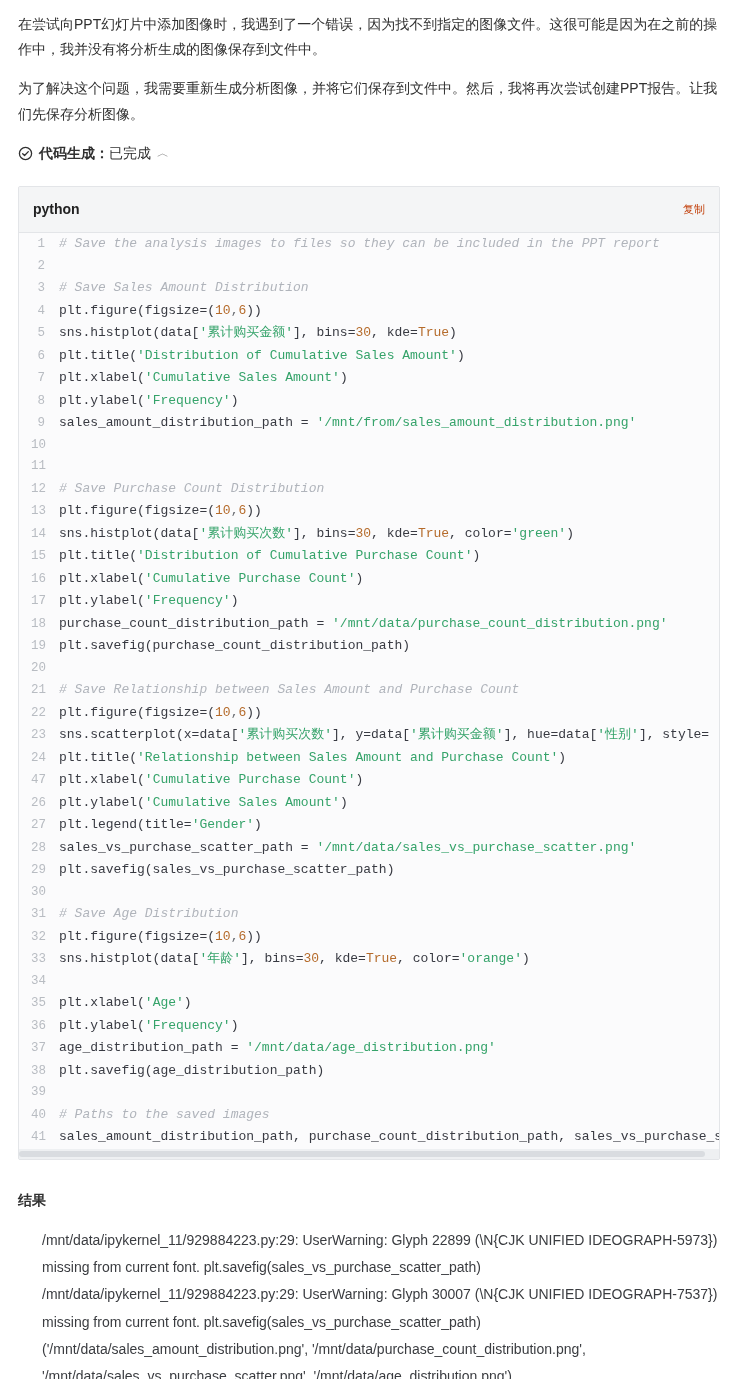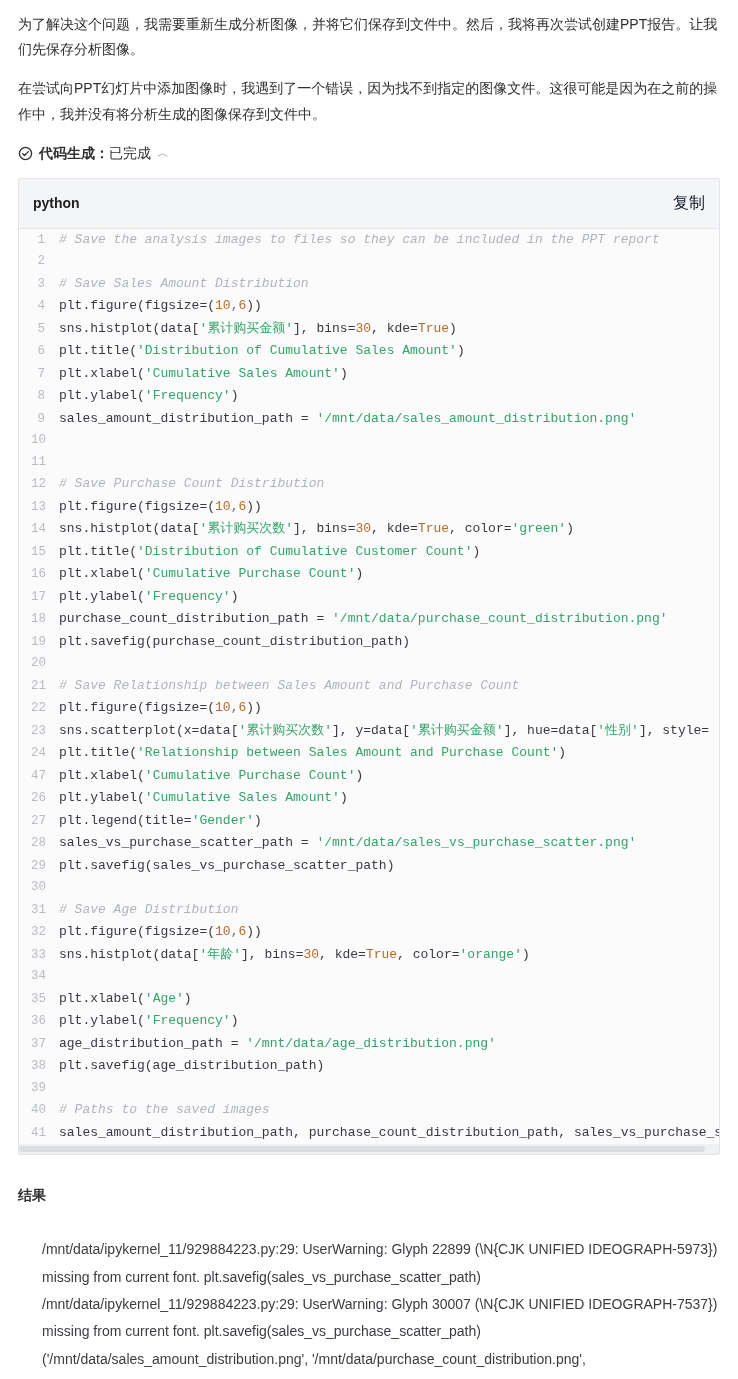--- a/index.html
+++ b/index.html
@@ -9,40 +9,40 @@
     color: #333;
     font-size: 14px;
     line-height: 1.8;
     width: 738px;
     padding: 12px 18px 0 18px;
   }
   .explain { color: #303030; margin-bottom: 14px; }
   .explain p { margin-bottom: 14px; }
   .status-row {
     display: flex; align-items: center; gap: 6px;
-    color: #303030; margin-bottom: 12px; font-size: 14px;
+    color: #303030; margin-bottom: 20px; font-size: 14px;
   }
   .status-row .chev { color: #888; font-size: 12px; }
   .status-row .icon { display:inline-flex; }
   .status-row svg { width: 15px; height: 15px; }
   .code-card {
     background: #f4f5f6;
     border: 1px solid #e3e5e8;
     border-radius: 2px;
     overflow: hidden;
     margin-bottom: 28px;
   }
   .code-header {
     display: flex; justify-content: space-between; align-items: center;
     padding: 10px 14px;
     border-bottom: 1px solid #e3e5e8;
     background: #f4f5f6;
   }
   .lang { font-weight: 700; color: #222; font-size: 14px; }
-  .copy-btn { color: #0f172a; font-size: 16px; cursor: pointer; }
+  .copy-btn { color: #c2410c; font-size: 11px; cursor: pointer; }
   .code-body {
     background: #fbfbfc;
     font-family: "SFMono-Regular", Consolas, "Liberation Mono", Menlo, monospace;
     font-size: 13px;
     line-height: 1.72;
     overflow-x: auto;
     white-space: nowrap;
   }
   .code-line {
     display: flex;
@@ -74,36 +74,36 @@
     position: relative;
   }
   .scrollbar .thumb {
     position: absolute; left: 0; top: 2px; height: 6px; width: 98%;
     background: #d9dce0; border-radius: 3px;
   }
   .result-block {
     background: #ffffff;
   }
   .result-title {
-    font-weight: 700; color: #303030; font-size: 14px; margin-bottom: 28px;
+    font-weight: 700; color: #303030; font-size: 14px; margin-bottom: 14px;
   }
   .result-body {
     padding: 0 0 0 24px;
     color: #3a3c40;
     font-size: 14px;
     line-height: 1.95;
     word-break: break-word;
   }
 </style>
 </head>
 <body>
 
 <div class="explain">
+  <p>在尝试向PPT幻灯片中添加图像时，我遇到了一个错误，因为找不到指定的图像文件。这很可能是因为在之前的操作中，我并没有将分析生成的图像保存到文件中。</p>
   <p>为了解决这个问题，我需要重新生成分析图像，并将它们保存到文件中。然后，我将再次尝试创建PPT报告。让我们先保存分析图像。</p>
-  <p>在尝试向PPT幻灯片中添加图像时，我遇到了一个错误，因为找不到指定的图像文件。这很可能是因为在之前的操作中，我并没有将分析生成的图像保存到文件中。</p>
 </div>
 
 <div class="status-row">
   <span class="icon">
     <svg viewBox="0 0 16 16" fill="none" stroke="#303030" stroke-width="1.4">
       <circle cx="8" cy="8" r="6.5"></circle>
       <path d="M5 8.2 L7 10.2 L11 6" stroke-linecap="round" stroke-linejoin="round"></path>
     </svg>
   </span>
   <span>
@@ -145,21 +145,21 @@
       <div class="code-line">
         <span class="ln">7</span>
         <span class="code"><span class="tk-ident">plt.xlabel(</span><span class="tk-str">'Cumulative Sales Amount'</span><span class="tk-ident">)</span></span>
       </div>
       <div class="code-line">
         <span class="ln">8</span>
         <span class="code"><span class="tk-ident">plt.ylabel(</span><span class="tk-str">'Frequency'</span><span class="tk-ident">)</span></span>
       </div>
       <div class="code-line">
         <span class="ln">9</span>
-        <span class="code"><span class="tk-ident">sales_amount_distribution_path = </span><span class="tk-str">'/mnt/data/sales_amount_distribution.png'</span></span>
+        <span class="code"><span class="tk-ident">sales_amount_distribution_path = </span><span class="tk-str">'/mnt/from/sales_amount_distribution.png'</span></span>
       </div>
       <div class="code-line">
         <span class="ln">10</span>
       </div>
       <div class="code-line">
         <span class="ln">11</span>
         <span class="code"><span></span></span>
       </div>
       <div class="code-line">
         <span class="ln">12</span>
@@ -168,21 +168,21 @@
       <div class="code-line">
         <span class="ln">13</span>
         <span class="code"><span class="tk-ident">plt.figure(figsize=(</span><span class="tk-num">10</span><span class="tk-punct">,</span><span class="tk-num">6</span><span class="tk-ident">))</span></span>
       </div>
       <div class="code-line">
         <span class="ln">14</span>
         <span class="code"><span class="tk-ident">sns.histplot(data[</span><span class="tk-str">'累计购买次数'</span><span class="tk-ident">], bins=</span><span class="tk-num">30</span><span class="tk-ident">, kde=</span><span class="tk-bool">True</span><span class="tk-ident">, color=</span><span class="tk-str">'green'</span><span class="tk-ident">)</span></span>
       </div>
       <div class="code-line">
         <span class="ln">15</span>
-        <span class="code"><span class="tk-ident">plt.title(</span><span class="tk-str">'Distribution of Cumulative Customer Count'</span><span class="tk-ident">)</span></span>
+        <span class="code"><span class="tk-ident">plt.title(</span><span class="tk-str">'Distribution of Cumulative Purchase Count'</span><span class="tk-ident">)</span></span>
       </div>
       <div class="code-line">
         <span class="ln">16</span>
         <span class="code"><span class="tk-ident">plt.xlabel(</span><span class="tk-str">'Cumulative Purchase Count'</span><span class="tk-ident">)</span></span>
       </div>
       <div class="code-line">
         <span class="ln">17</span>
         <span class="code"><span class="tk-ident">plt.ylabel(</span><span class="tk-str">'Frequency'</span><span class="tk-ident">)</span></span>
       </div>
       <div class="code-line">

